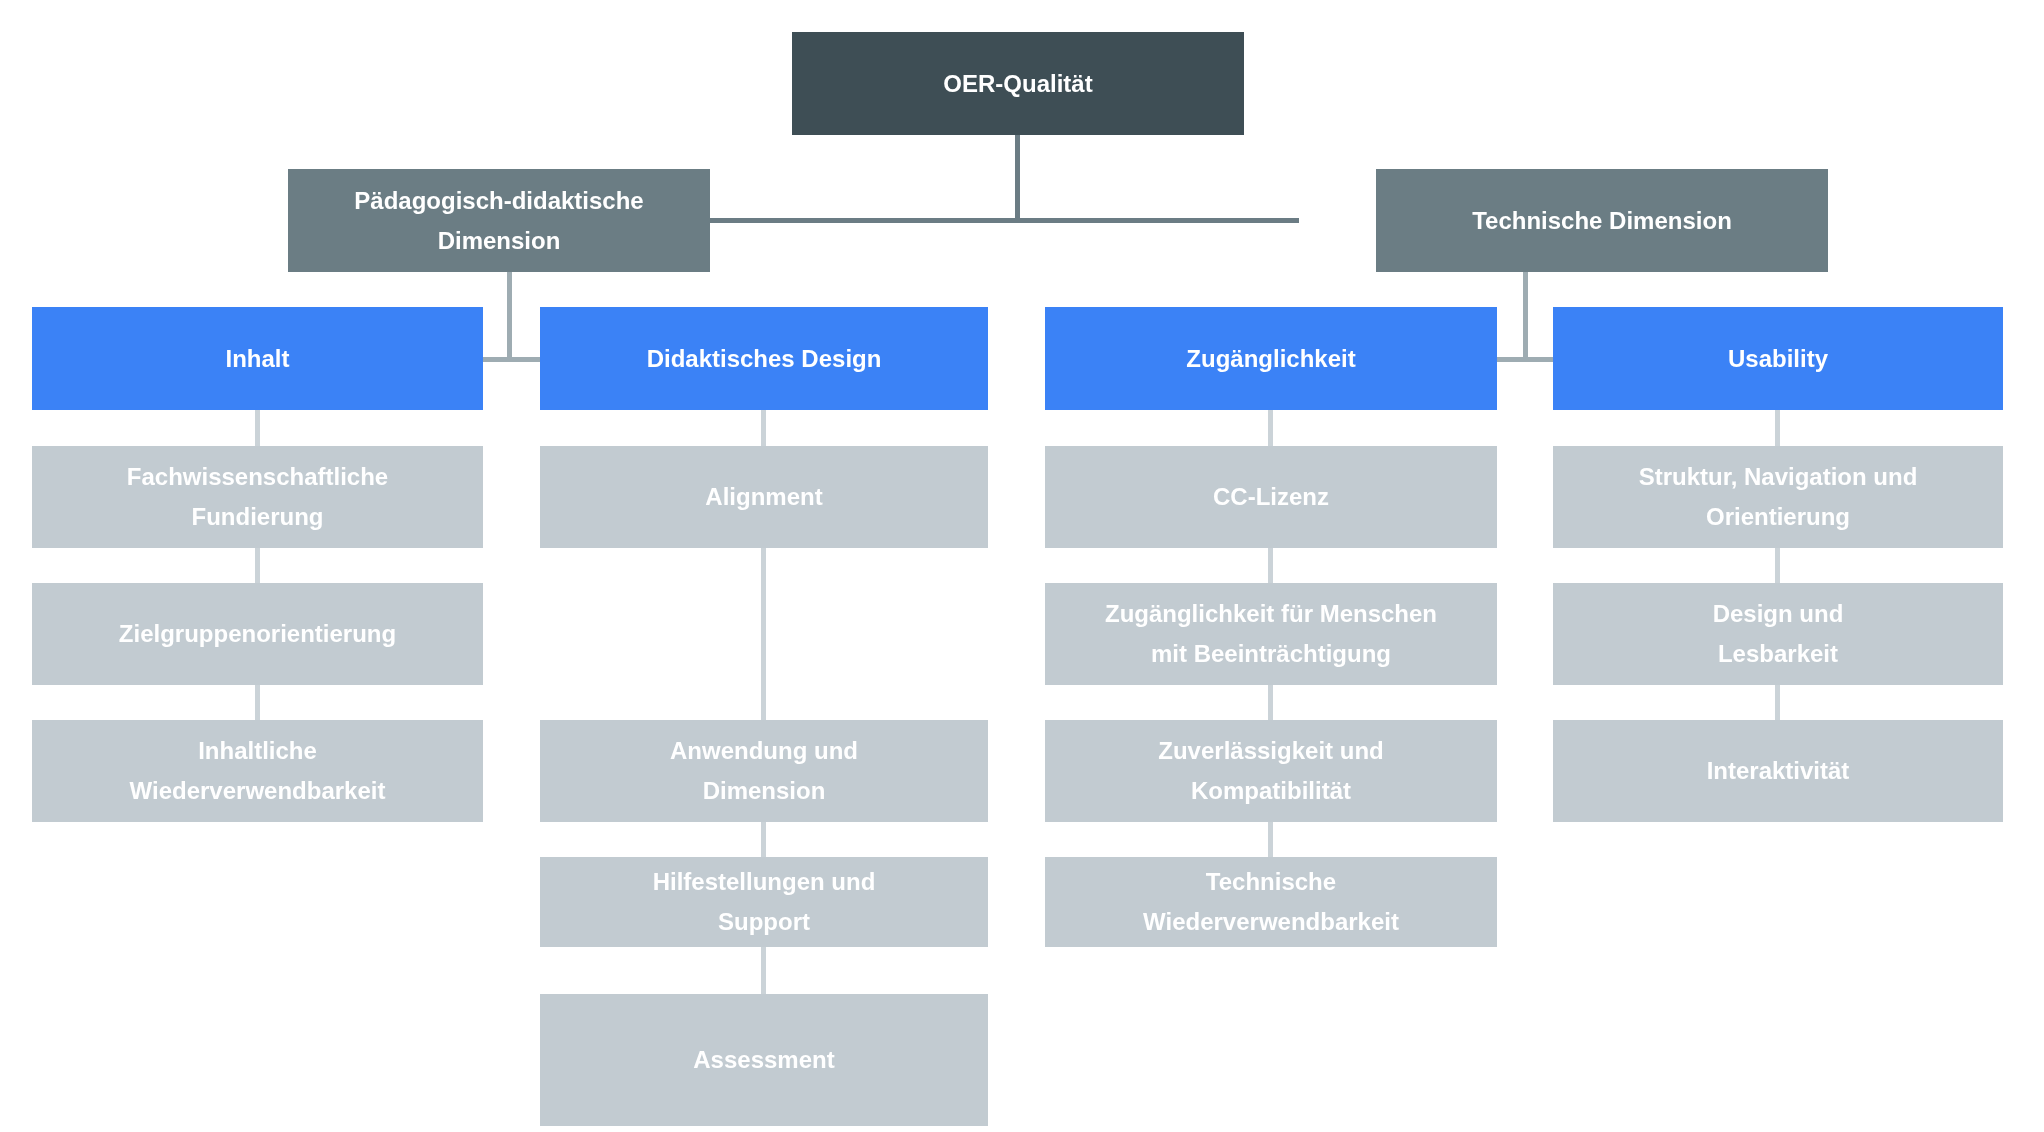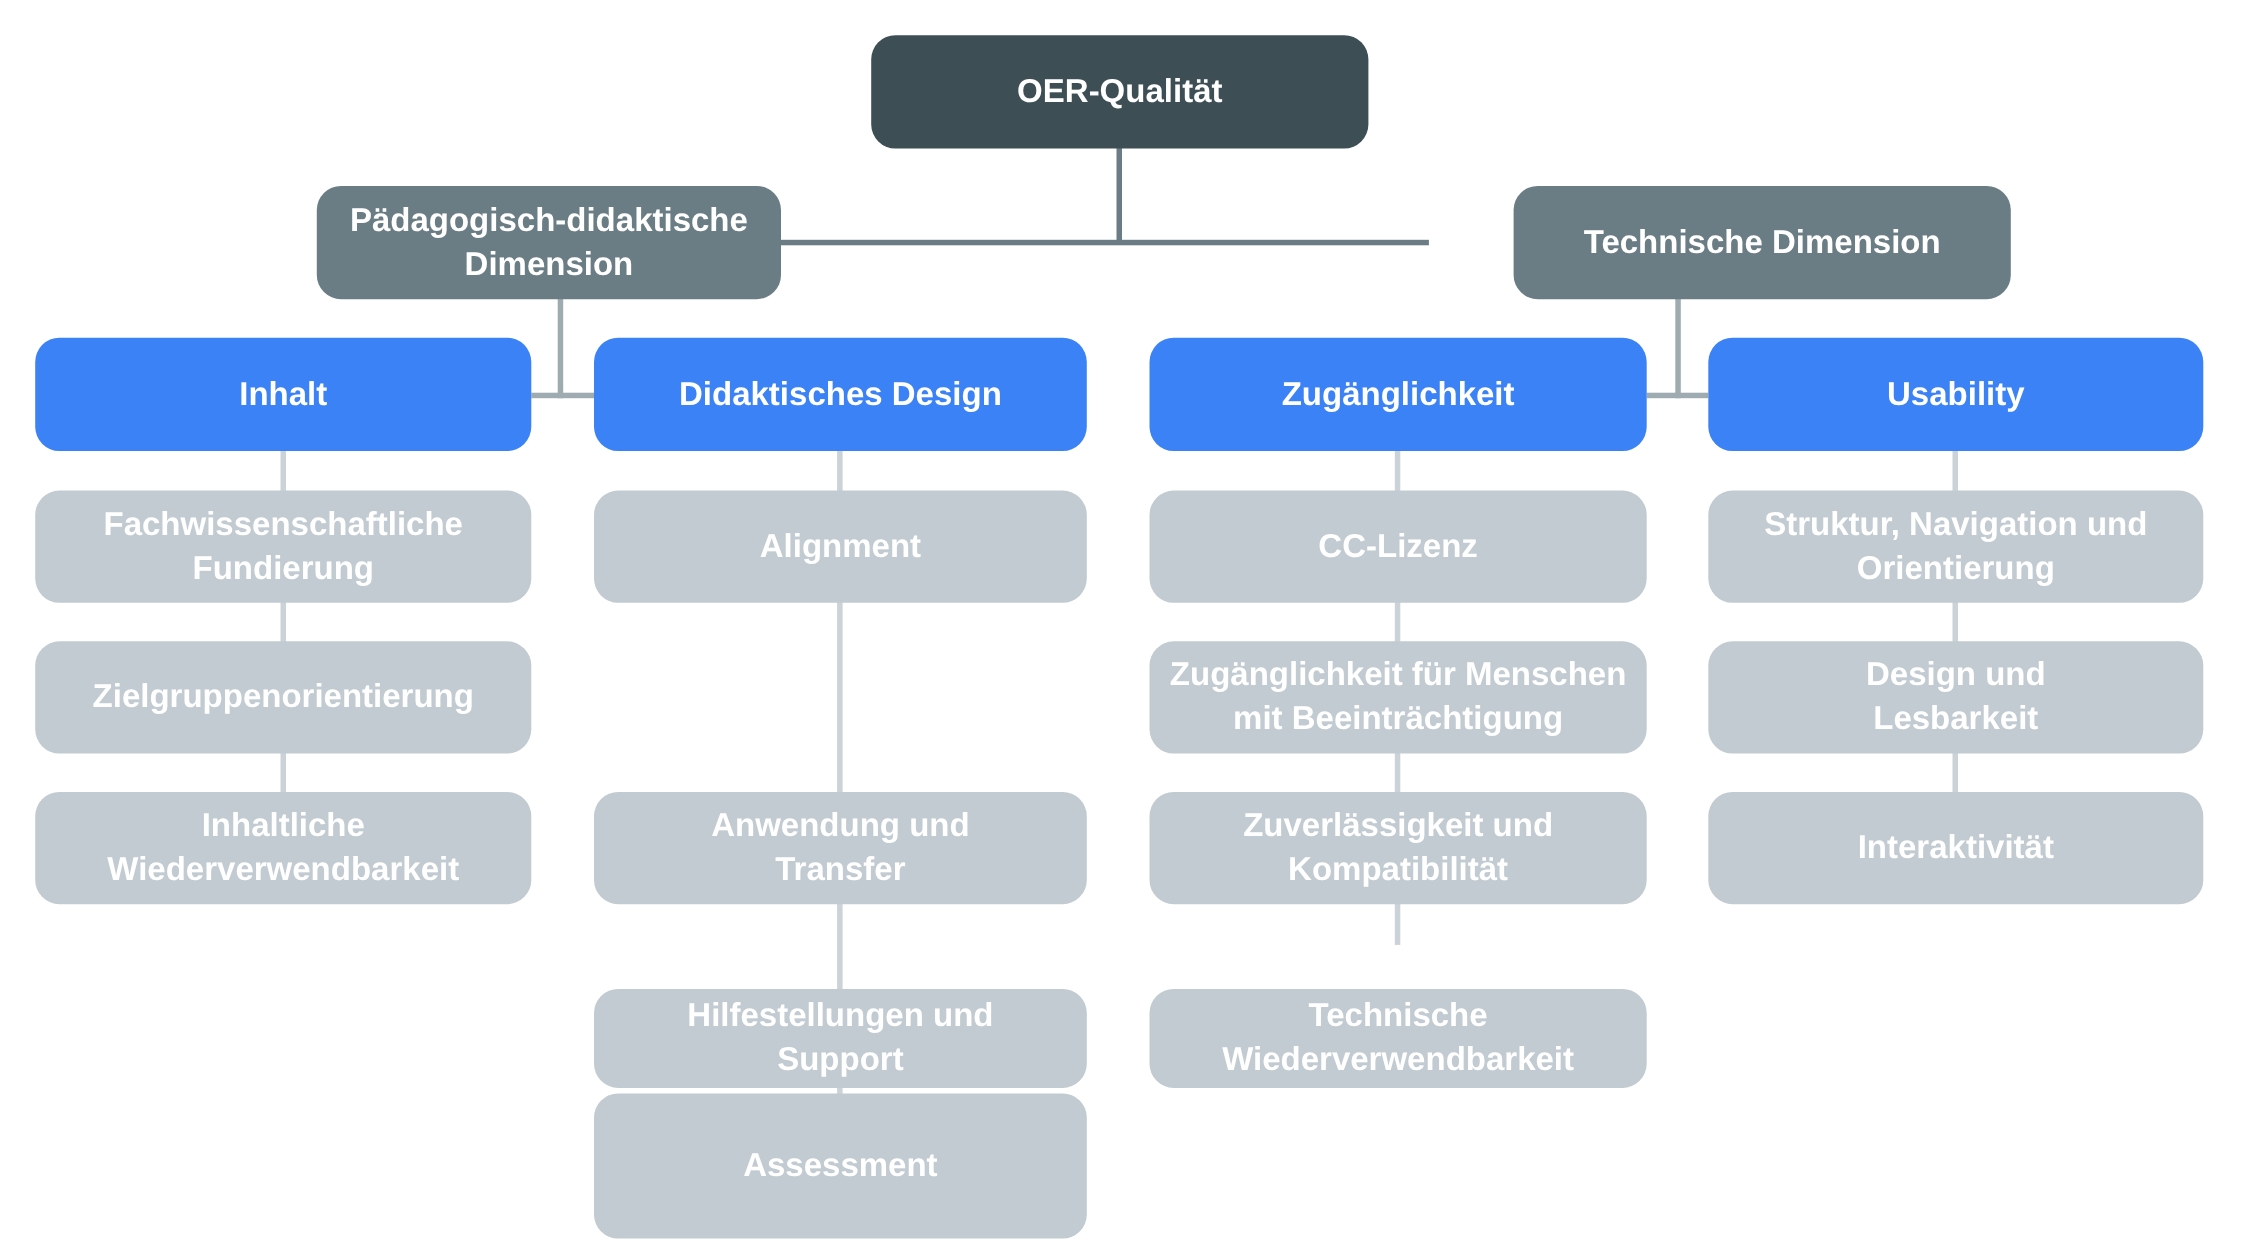--- a/index.html
+++ b/index.html
@@ -10,27 +10,26 @@
     background:#ffffff;
     font-family:"Liberation Sans",sans-serif;
     overflow:hidden;
   }
   .box{
     position:absolute;
     display:flex;align-items:center;justify-content:center;
     text-align:center;
     color:#ffffff;
     font-weight:bold;
-    font-size:30px;
+    font-size:24px;
     line-height:40px;
     white-space:pre-line;
     z-index:2;
     box-sizing:border-box;
     padding:16px 8px;
-    border-radius:22px;
   }
   .lvl1{background:#3E4E55;}
   .lvl2{background:#6B7D84;}
   .lvl3{background:#3b82f6;}
   .lvl4{background:#C2CBD1;}
   .line{position:absolute;z-index:1;}
   .line-dark{background:#6B7C84;}
   .line-mid{background:#9EACB2;}
   .line-light{background:#CBD3D8;}
 
@@ -41,21 +40,21 @@
 
   .col1{left:32px;width:451px;}
   .col2{left:540px;width:448px;}
   .col3{left:1045px;width:452px;}
   .col4{left:1553px;width:450px;}
 
   .hdr{top:307px;height:103px;}
   .row0{top:446px;height:102px;}
   .row1{top:583px;height:102px;}
   .row2{top:720px;height:102px;}
-  .row3{top:899px;height:90px;}
+  .row3{top:857px;height:90px;}
   .row4{top:994px;height:132px;}
 
   
   .v-root{left:1015px;top:133px;width:5px;height:88px;}
   .h-main{left:704px;top:218px;width:595px;height:5px;}
   .v-paed{left:507px;top:271px;width:5px;height:91px;}
   .v-tech{left:1523px;top:271px;width:5px;height:91px;}
   .h-bridge-l{left:483px;top:357px;width:57px;height:5px;}
   .h-bridge-r{left:1497px;top:357px;width:56px;height:5px;}
   .v-col1{left:255px;top:409px;width:5px;height:313px;}
@@ -91,21 +90,21 @@
   <div class="box lvl3 col4 hdr">Usability</div>
 
   <div class="box lvl4 col1 row0">Fachwissenschaftliche
 Fundierung</div>
   <div class="box lvl4 col1 row1">Zielgruppenorientierung</div>
   <div class="box lvl4 col1 row2">Inhaltliche
 Wiederverwendbarkeit</div>
 
   <div class="box lvl4 col2 row0">Alignment</div>
   <div class="box lvl4 col2 row2">Anwendung und
-Transfer</div>
+Dimension</div>
   <div class="box lvl4 col2 row3">Hilfestellungen und
 Support</div>
   <div class="box lvl4 col2 row4">Assessment</div>
 
   <div class="box lvl4 col3 row0">CC-Lizenz</div>
   <div class="box lvl4 col3 row1">Zugänglichkeit für Menschen
 mit Beeinträchtigung</div>
   <div class="box lvl4 col3 row2">Zuverlässigkeit und
 Kompatibilität</div>
   <div class="box lvl4 col3 row3">Technische

